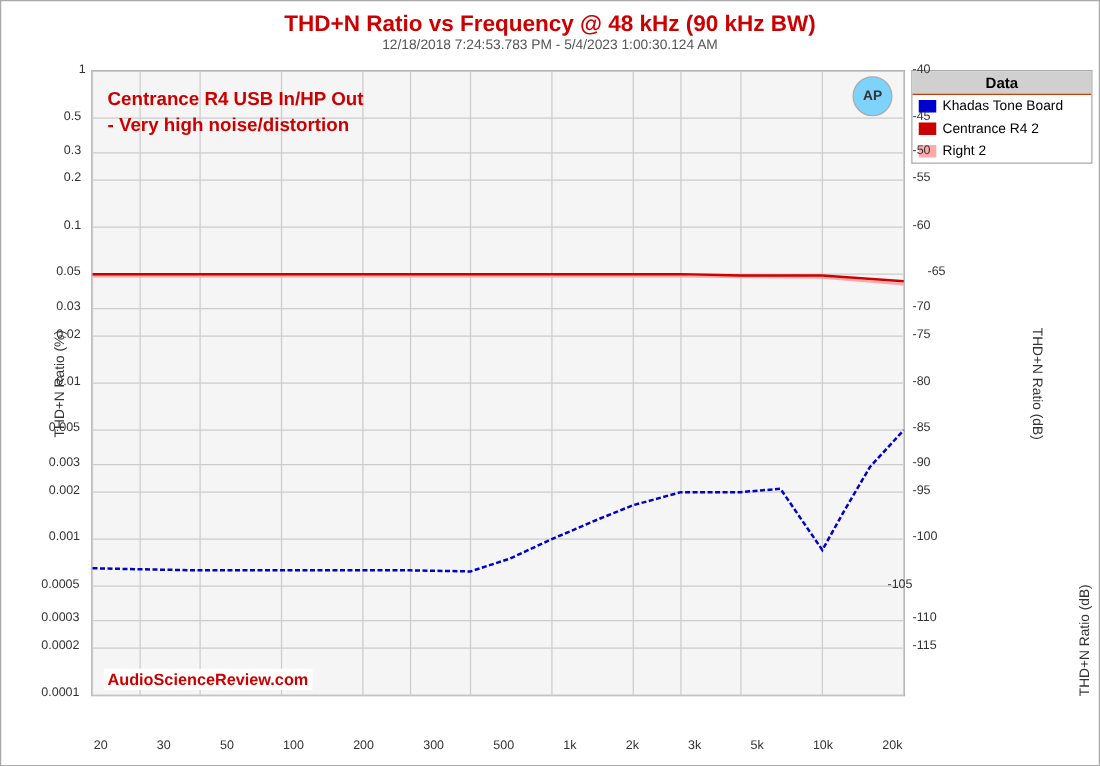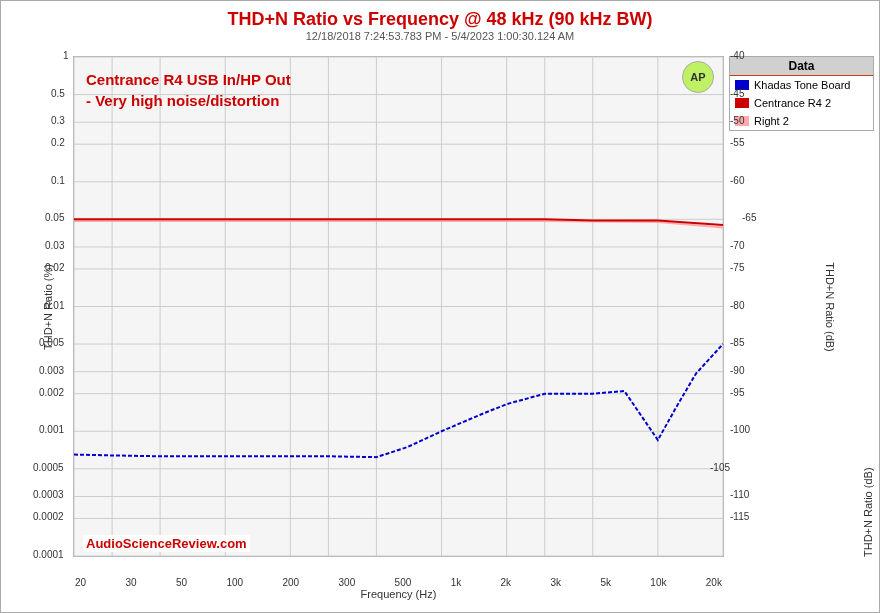--- a/index.html
+++ b/index.html
@@ -48,21 +48,21 @@
       font-weight: bold;
       line-height: 1.4;
     }
     .ap-logo {
       position: absolute;
       right: 165px;
       top: 60px;
       width: 32px;
       height: 32px;
       border-radius: 50%;
-      background: #bef264;
+      background: #7dd3fc;
       border: 1px solid #aaa;
       display: flex;
       align-items: center;
       justify-content: center;
       font-size: 11px;
       font-weight: bold;
       color: #333;
     }
     .watermark {
       position: absolute;
@@ -241,21 +241,20 @@
         <span>200</span>
         <span>300</span>
         <span>500</span>
         <span>1k</span>
         <span>2k</span>
         <span>3k</span>
         <span>5k</span>
         <span>10k</span>
         <span>20k</span>
       </div>
-    <div class="x-axis-title">Frequency (Hz)</div>
   </div>
 <span style="position: absolute; right: auto; top: 49px; font-size: 10px; color: rgb(51, 51, 51); white-space: nowrap; left: 62px;">1</span>
     <span style="position: absolute; right: auto; top: 86.5535px; font-size: 10px; color: rgb(51, 51, 51); white-space: nowrap; left: 50px;">0.5</span>
     <span style="position: absolute; right: auto; top: 114.229px; font-size: 10px; color: rgb(51, 51, 51); white-space: nowrap; left: 50px;">0.3</span>
     <span style="position: absolute; right: auto; top: 136.197px; font-size: 10px; color: rgb(51, 51, 51); white-space: nowrap; left: 50px;">0.2</span>
     <span style="position: absolute; right: auto; top: 173.75px; font-size: 10px; color: rgb(51, 51, 51); white-space: nowrap; left: 50px;">0.1</span>
     <span style="position: absolute; right: auto; top: 211.303px; font-size: 10px; color: rgb(51, 51, 51); white-space: nowrap; left: 44px;">0.05</span>
     <span style="position: absolute; right: auto; top: 238.979px; font-size: 10px; color: rgb(51, 51, 51); white-space: nowrap; left: 44px;">0.03</span>
     <span style="position: absolute; right: auto; top: 260.947px; font-size: 10px; color: rgb(51, 51, 51); white-space: nowrap; left: 44px;">0.02</span>
     <span style="position: absolute; right: auto; top: 298.5px; font-size: 10px; color: rgb(51, 51, 51); white-space: nowrap; left: 44px;">0.01</span>

